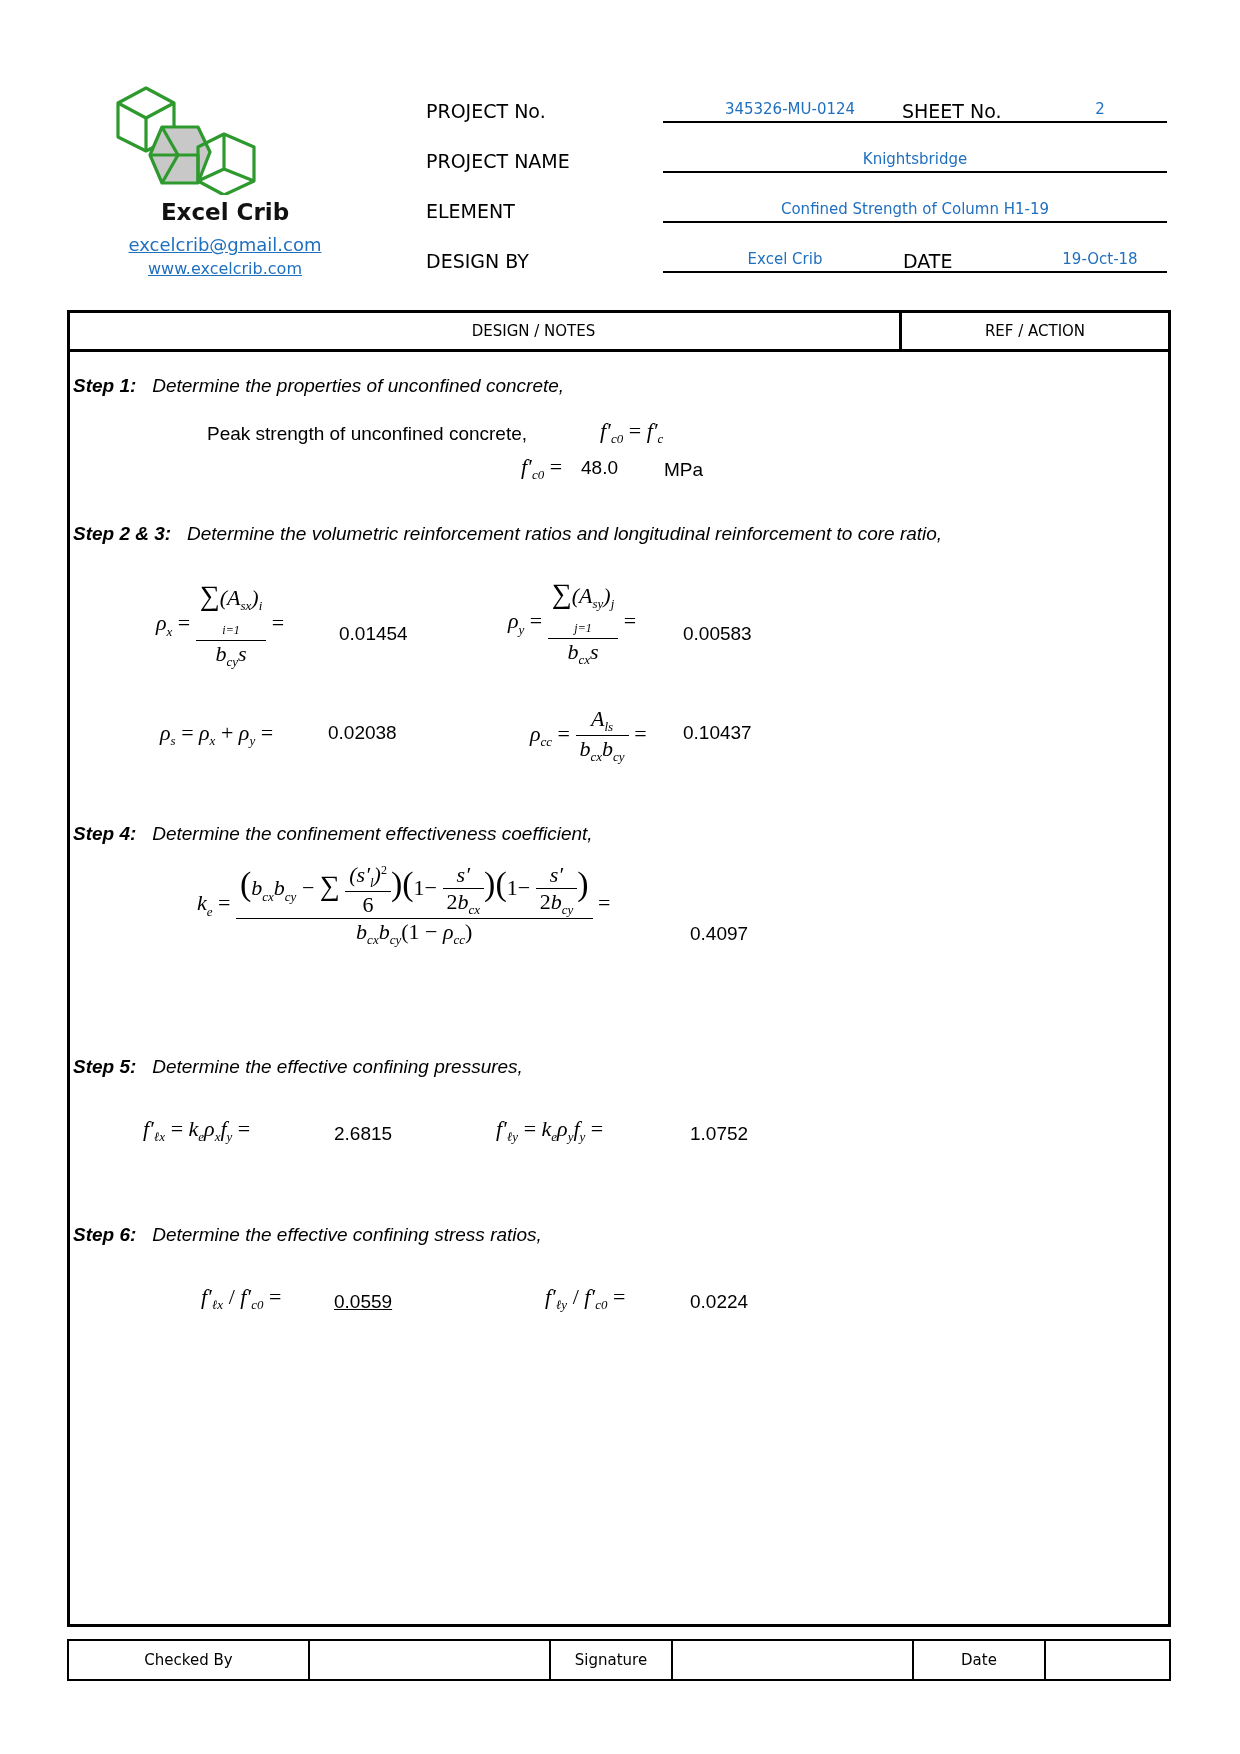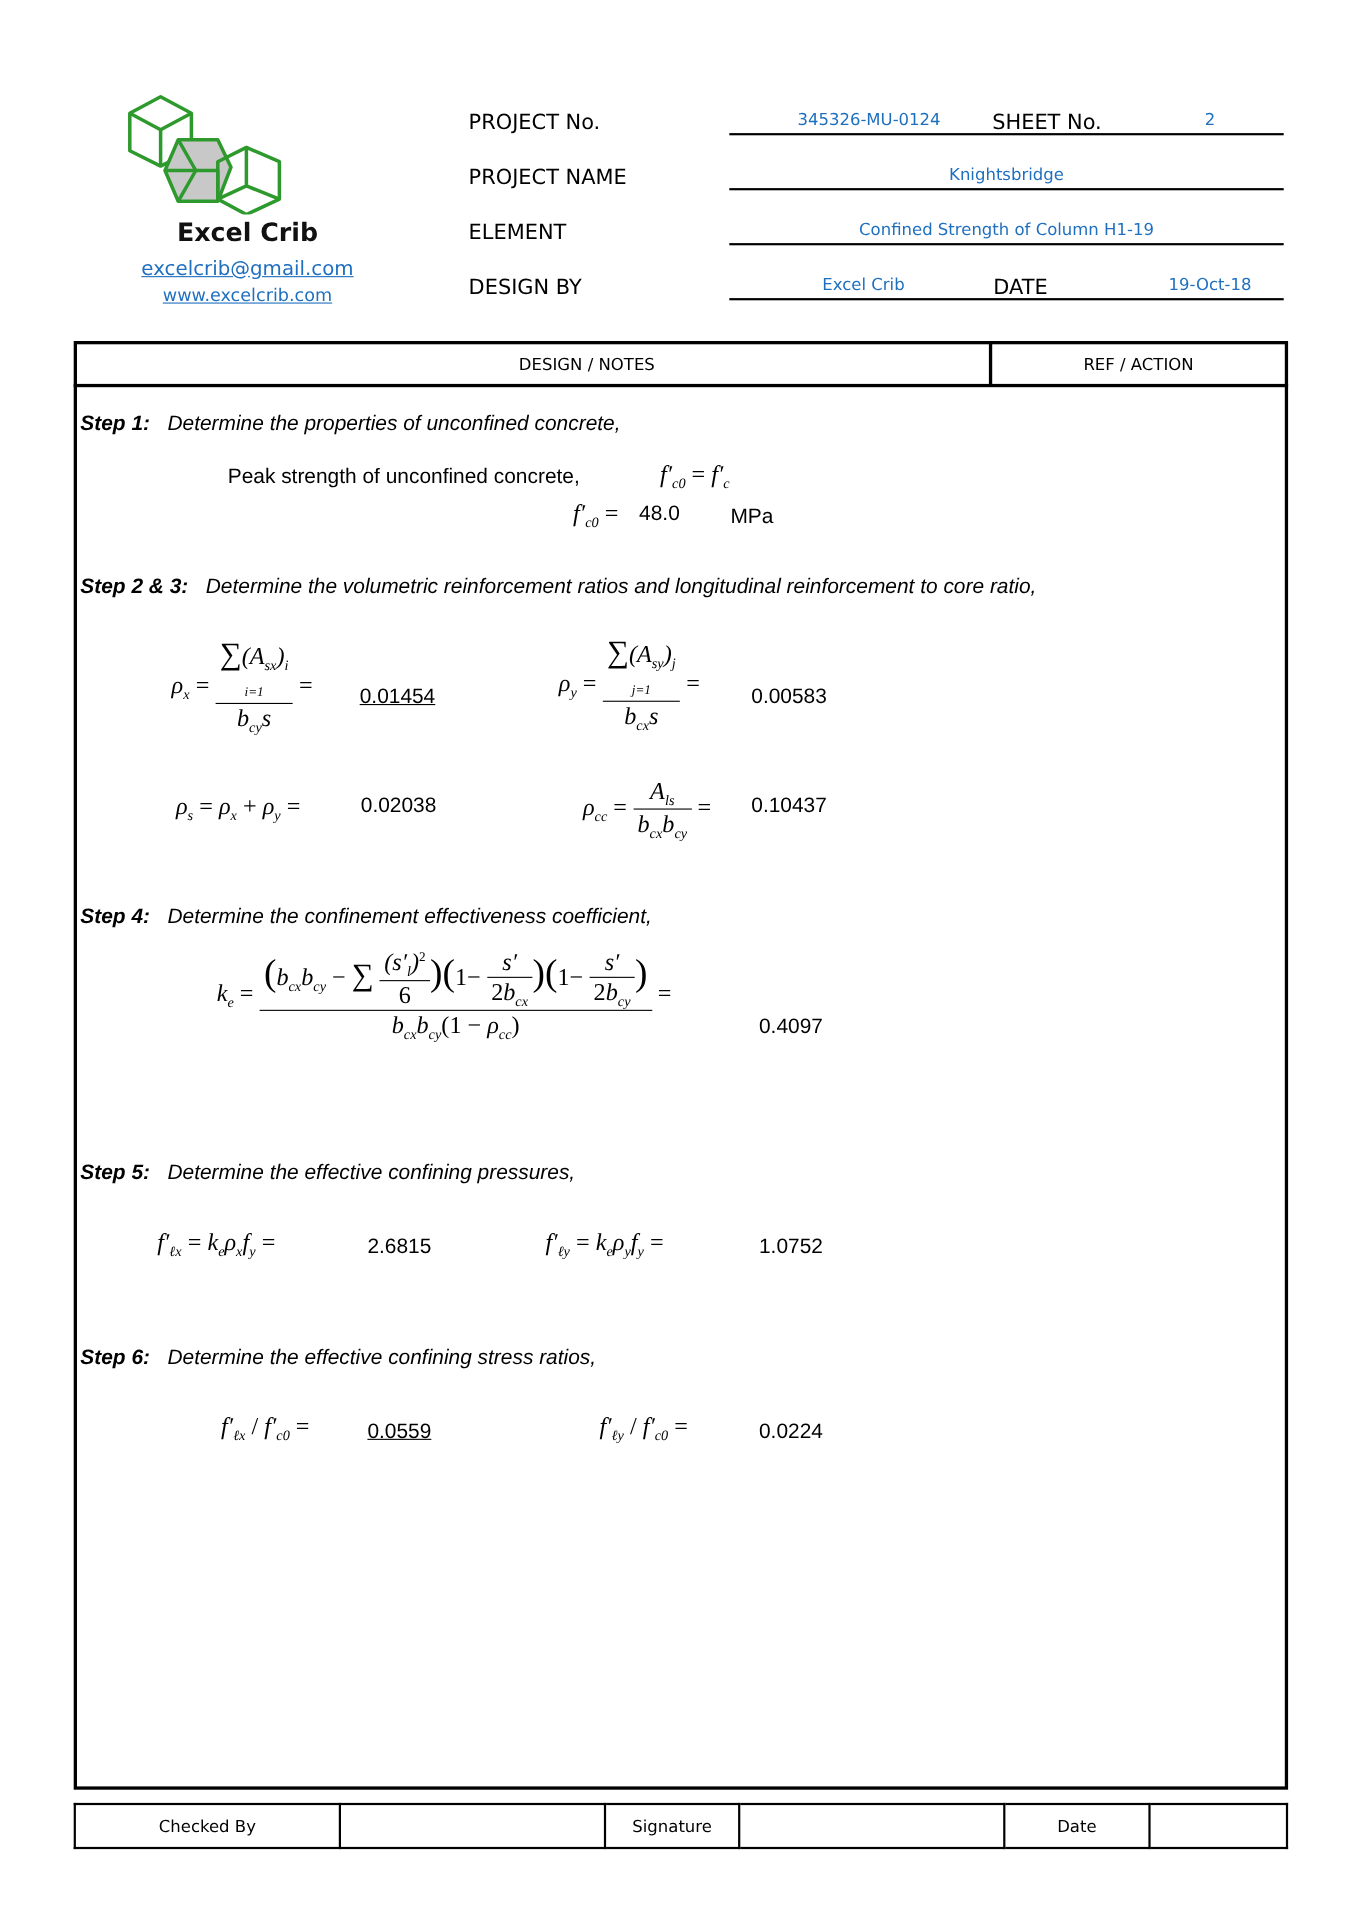--- a/index.html
+++ b/index.html
@@ -99,21 +99,21 @@
 </div>
 
 <div class="math" style="left:156px;top:580px;">
   ρ<sub>x</sub> <span class="up">=</span>
   <span class="frac">
     <span class="num"><span class="up" style="font-size:28px;">∑</span>(A<sub>sx</sub>)<sub>i</sub><br><span style="font-size:12px;">i=1</span></span>
     <span class="den">b<sub>cy</sub>s</span>
   </span>
   <span class="up">=</span>
 </div>
-<div class="val" style="left:327px;top:623px;text-decoration:underline;">0.01454</div>
+<div class="val" style="left:339px;top:623px;">0.01454</div>
 
 <div class="math" style="left:508px;top:578px;">
   ρ<sub>y</sub> <span class="up">=</span>
   <span class="frac">
     <span class="num"><span class="up" style="font-size:28px;">∑</span>(A<sub>sy</sub>)<sub>j</sub><br><span style="font-size:12px;">j=1</span></span>
     <span class="den">b<sub>cx</sub>s</span>
   </span>
   <span class="up">=</span>
 </div>
 <div class="val" style="left:683px;top:623px;">0.00583</div>

